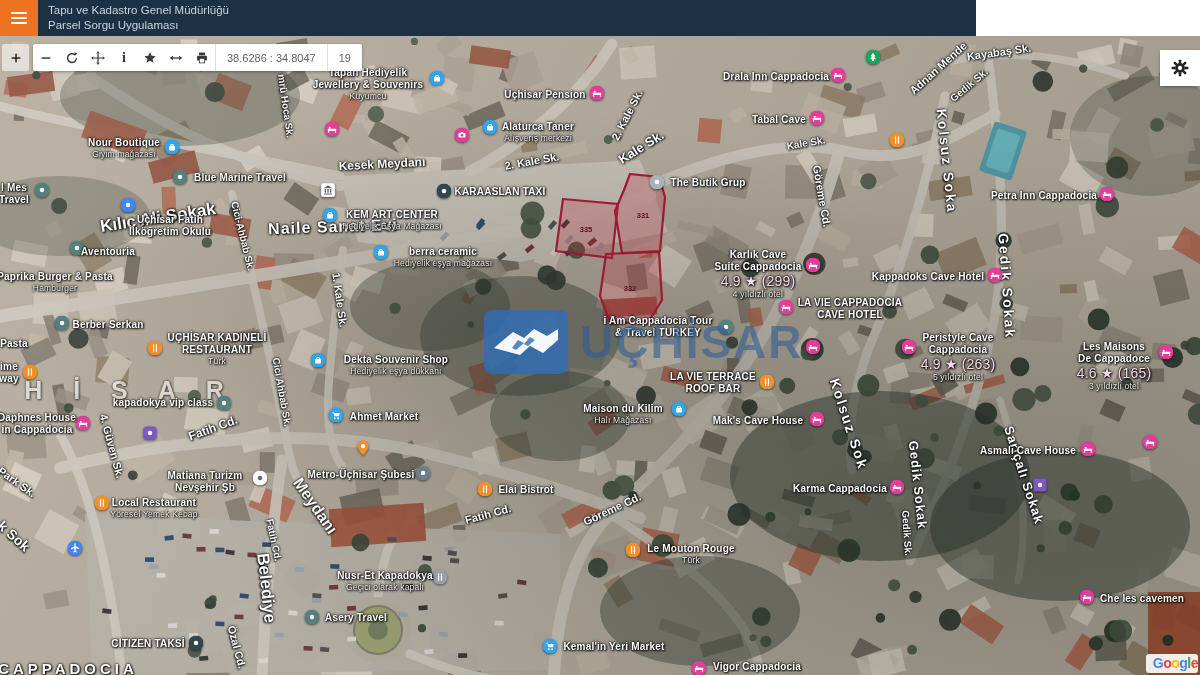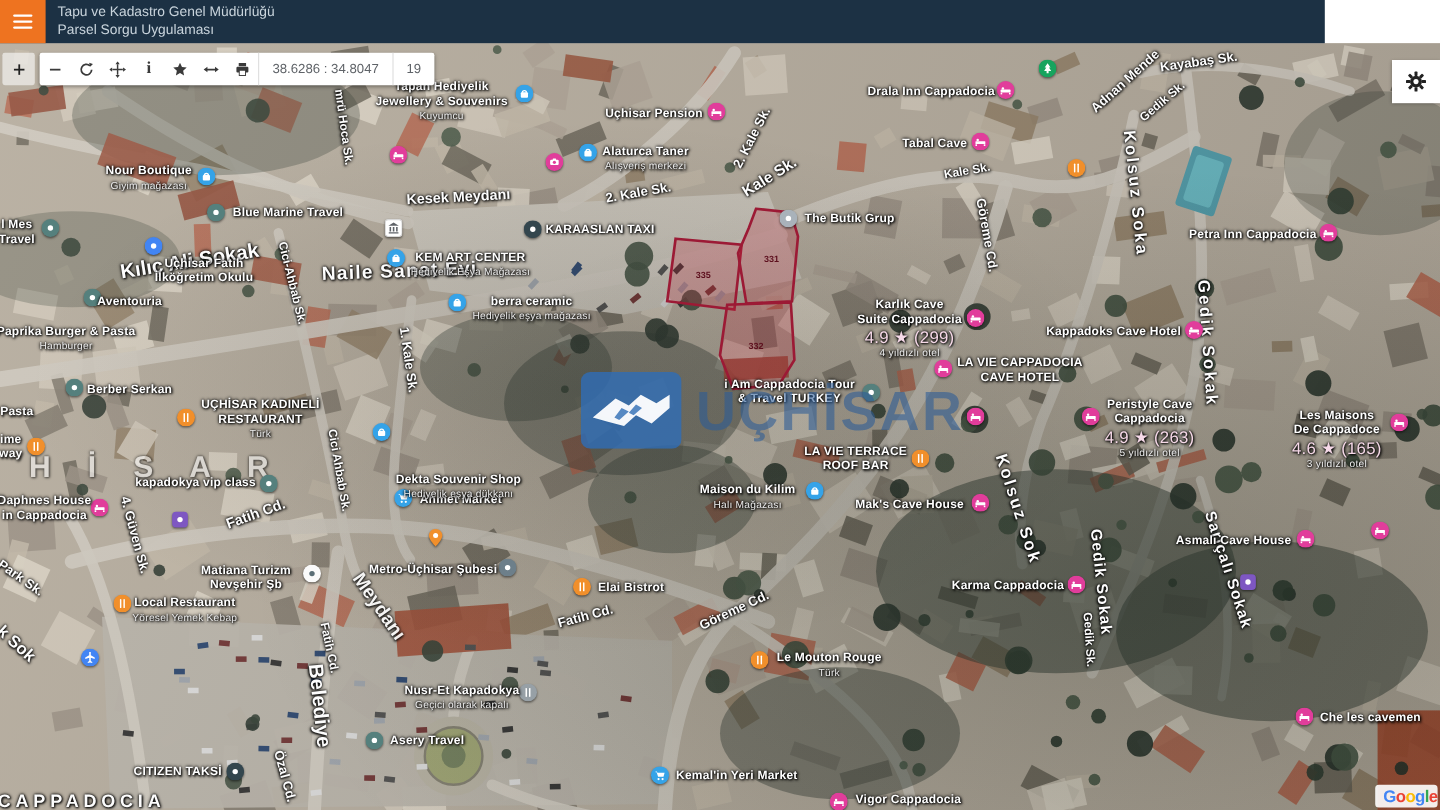--- a/index.html
+++ b/index.html
@@ -1,19 +1,19 @@
 <!DOCTYPE html>
 <html><head>
 <meta charset="utf-8">
 <style>
   html,body{margin:0;padding:0}
   body{width:1200px;height:675px;overflow:hidden;position:relative;
        font-family:"Liberation Sans",sans-serif;background:#b6ae a2;}
   
-  .header{position:absolute;top:0;left:0;width:1104px;height:36px;background:#1c3144;display:flex;z-index:50}
+  .header{position:absolute;top:0;left:0;width:976px;height:36px;background:#1c3144;display:flex;z-index:50}
   .menu-btn{width:38px;height:36px;background:#ee7320;display:flex;flex-direction:column;justify-content:center;align-items:center;gap:3px;cursor:pointer}
   .menu-btn i{display:block;width:16px;height:2px;background:#fff;border-radius:1px}
   .titles{padding:3px 0 0 10px;color:#c9d4dc;font-size:11.5px;line-height:15px}
   
   #map{position:absolute;top:36px;left:0;width:1200px;height:639px;overflow:hidden;background:#b3aa9c}
   #decor,#streets,#pois,#overlayers{position:absolute;inset:0}
   #decor{z-index:1}
   #parcel-svg{position:absolute;inset:0;z-index:4}
   #streets{z-index:5}
   #pois{z-index:6}
@@ -1000,21 +1000,21 @@
       </div>
       <svg class="poi-ic" viewBox="0 0 16 16" style="left: 336px; top: 379px; color: rgb(53, 163, 232);">
         <use href="#sym-cart" xlink:href="#sym-cart"></use>
       </svg>
       <div class="poi-label" style="left: 384px; top: 381px;">
         <div>Ahmet Market</div>
       </div>
       <svg class="poi-ic" viewBox="0 0 16 16" style="left: 318px; top: 324px; color: rgb(53, 163, 232);">
         <use href="#sym-bag" xlink:href="#sym-bag"></use>
       </svg>
-      <div class="poi-label" style="left: 382px; top: 329px; margin-top: 40px;">
+      <div class="poi-label" style="left: 396px; top: 329px;">
         <div>Dekta Souvenir Shop</div>
         <div class="s">Hediyelik eşya dükkanı</div>
       </div>
       <svg class="poi-ic" viewBox="0 0 16 16" style="left: 423px; top: 437px; color: rgb(109, 127, 138);">
         <use href="#sym-dot" xlink:href="#sym-dot"></use>
       </svg>
       <div class="poi-label" style="left: 361px; top: 439px;">
         <div>Metro-Üçhisar Şubesi</div>
       </div>
       <svg class="poi-ic" viewBox="0 0 16 16" style="left: 260px; top: 442px; color: rgb(250, 250, 250);">

